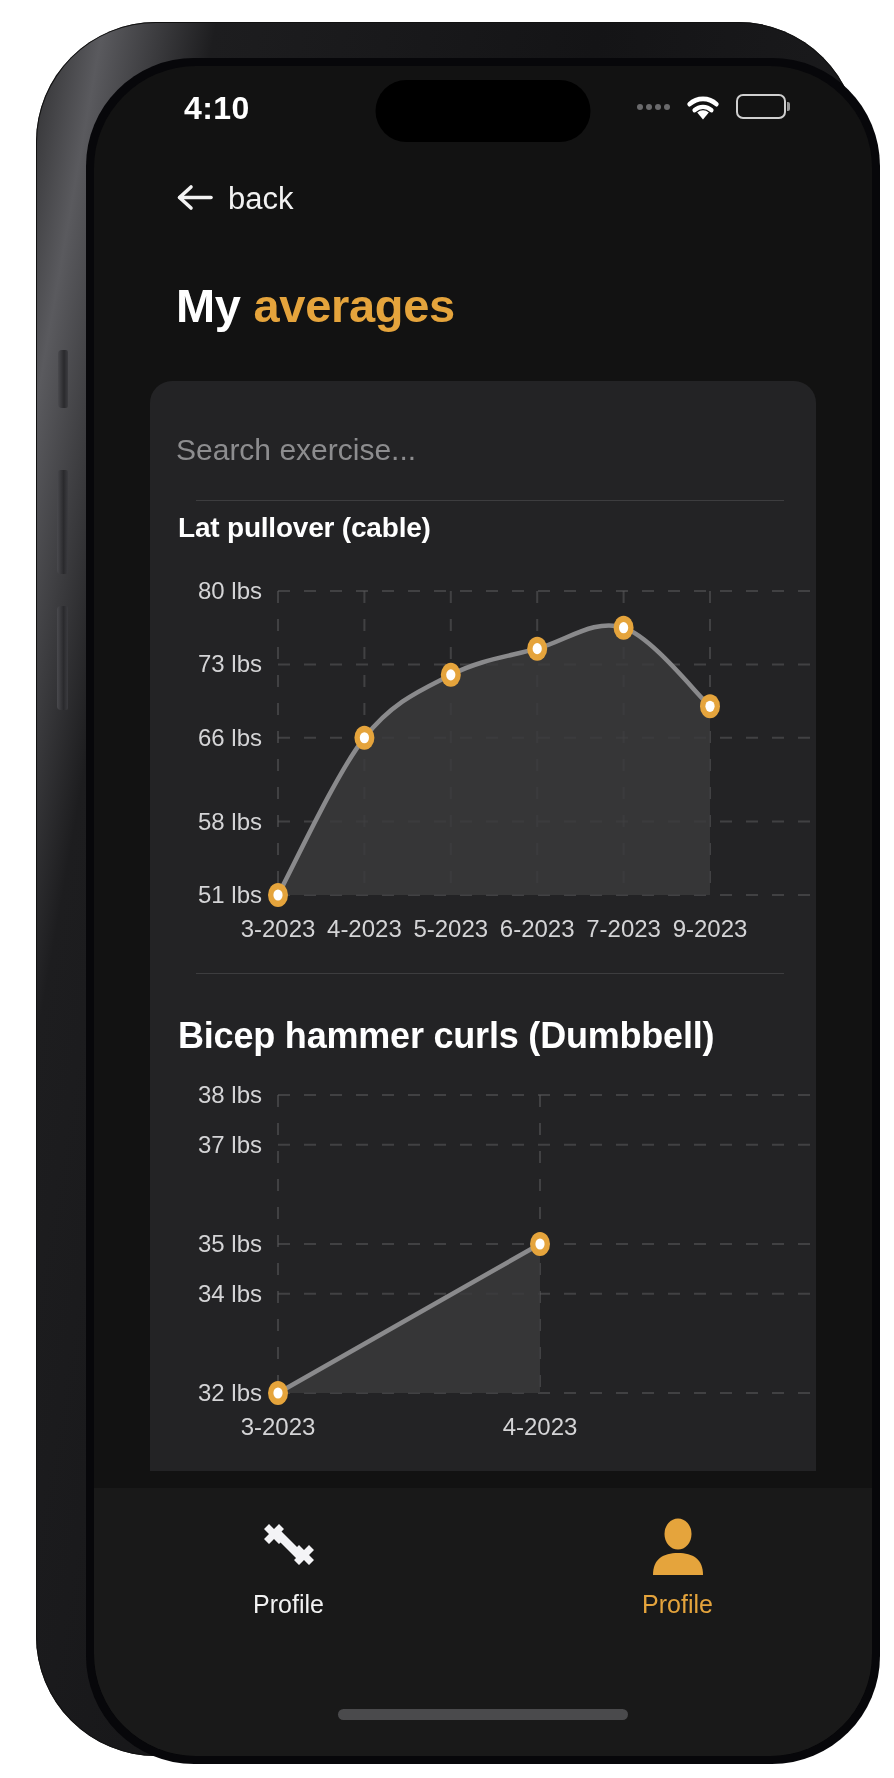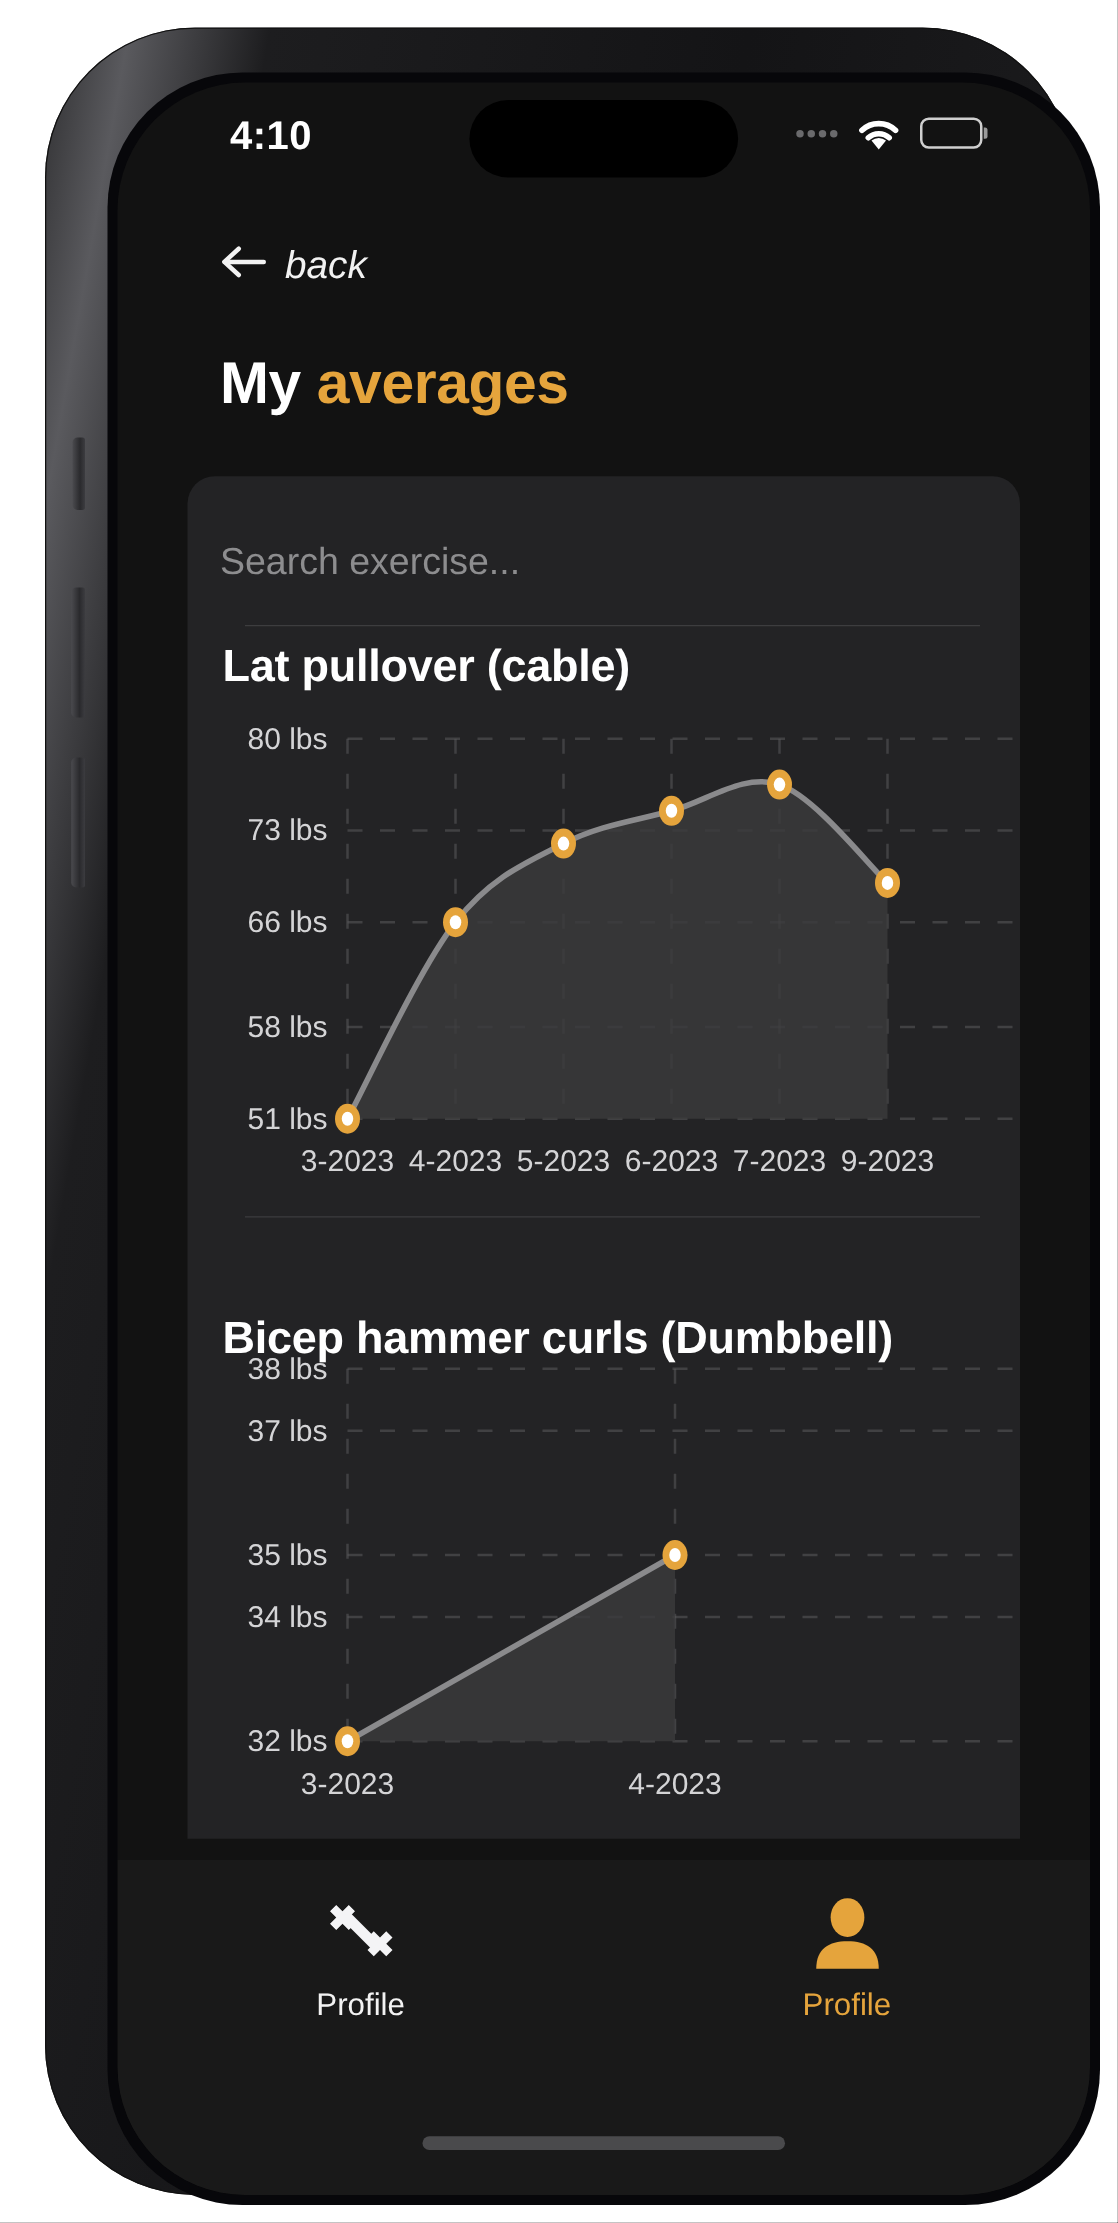--- a/index.html
+++ b/index.html
@@ -38,43 +38,43 @@
                    width:215px; height:62px; border-radius:34px; background:#000; }
   #status-right{ position:absolute; right:82px; top:26px; display:flex; align-items:center; gap:13px; }
   #signal-dots{ display:flex; align-items:flex-end; gap:3px; }
   #signal-dots i{ width:6px; height:6px; border-radius:50%; background:#6a6a6c; display:block; }
   .wifi-glyph{ display:block; }
   #battery-shell{ width:50px; height:25px; border:2.5px solid #cfcfcf; border-radius:7px; padding:2.5px; }
   #battery-fill{ width:100%; height:100%; background:#fff; border-radius:3.5px; }
   #battery-cap{ width:3px; height:9px; background:#9a9a9a; border-radius:0 2px 2px 0; margin-left:1.5px; }
 
   
-  #back-row{ position:absolute; left:82px; top:128px; display:flex; align-items:center; gap:11px; cursor:pointer;font-style:italic; }
+  #back-row{ position:absolute; left:82px; top:115px; display:flex; align-items:center; gap:11px; cursor:pointer; }
   #back-label{ color:#f2f2f2; font-size:31px; }
   #page-title{ position:absolute; left:82px; top:212px; font-size:47px; font-weight:700; color:#fff;
                letter-spacing:-.3px; }
   #page-title .accent{ color:#e5a43c; }
 
   
   #content-card{
     position:absolute; left:56px; top:315px; width:666px; height:1090px;
     background:#232325; border-radius:22px 22px 0 0; overflow:hidden;padding-left:16px;
   }
   #search-input{
     position:absolute; left:26px; top:36px; width:612px; height:66px;
     background:transparent; border:none; outline:none;
     color:#d8d8d8; font-size:30px; font-family:"Liberation Sans", sans-serif;
   }
   #search-input::placeholder{ color:#8d8d8f; }
   .hr{ position:absolute; left:46px; width:588px; height:1px; background:#3d3d3f; }
   #hr-search{ top:119px; }
 
   .chart-title{ position:absolute; left:28px; color:#fff; font-weight:700; letter-spacing:-.2px; }
-  #chart1-title{ top:131px; font-size:36px; }
-  #chart2-title{ top:668px; font-size:36px; }
+  #chart1-title{ top:131px; font-size:28px; }
+  #chart2-title{ top:634px; font-size:36px; }
   #hr-chart1{ top:592px; }
 
   
   .chart-block{ position:absolute; left:0; width:666px; }
   #chart1{ top:196px; height:400px; }
   #chart2{ top:700px; height:390px; }
   .chart-svg{ display:block; }
 
   .axis-label{ fill:#d4d4d6; font-size:24px; font-family:"Liberation Sans", sans-serif; }
   .xtick-label{ fill:#d4d4d6; font-size:24px; font-family:"Liberation Sans", sans-serif; text-anchor:middle; }

